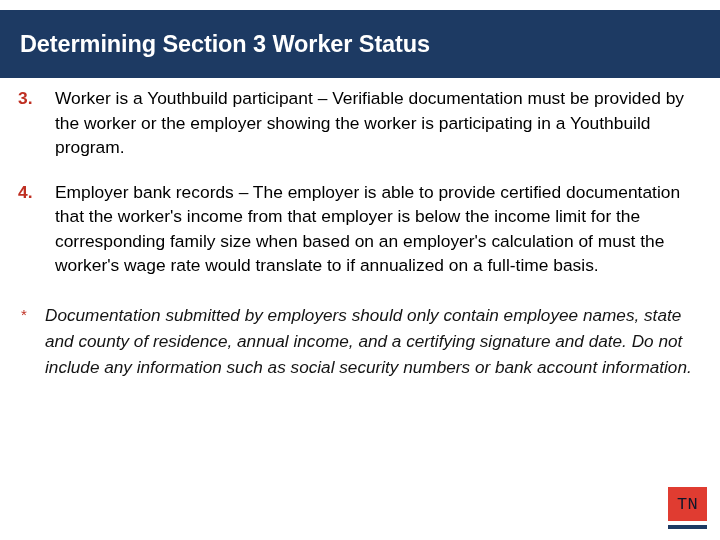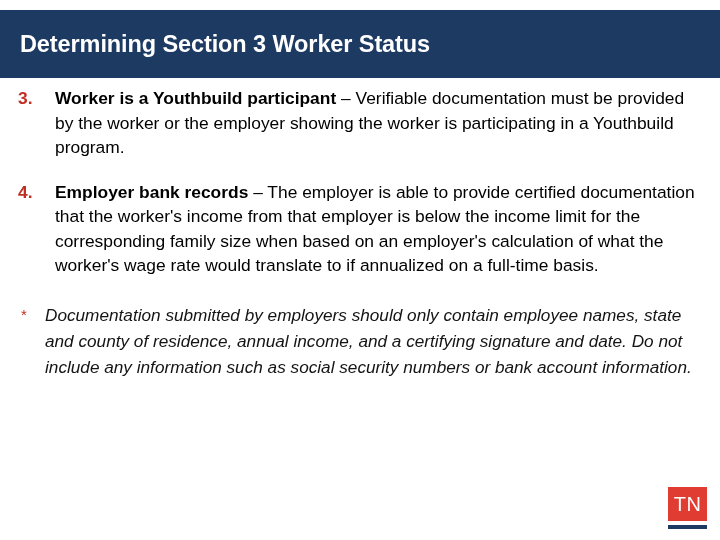--- a/index.html
+++ b/index.html
@@ -62,21 +62,21 @@
     position: absolute;
     left: 18px;
     top: 0;
     width: 30px;
     color: #bf2f22;
     font-weight: bold;
     font-size: 17.4px;
     line-height: 24.5px;
   }
   .list-item .lead {
-    font-weight: bold;
+    font-weight: normal;
   }
   .list-item .rest {
     font-weight: normal;
   }
 
   .footnote {
     position: relative;
     padding-left: 45px;
     padding-right: 14px;
     margin-top: 24px;
@@ -104,23 +104,23 @@
   }
   .logo-square {
     width: 39px;
     height: 34px;
     background: #e03c31;
     display: flex;
     align-items: center;
     justify-content: center;
   }
   .logo-text {
-    color: #ffffff;
-    font-family: Liberation Sans, sans-serif;
-    font-size: 20px;
+    color: #0f172a;
+    font-family: Liberation Mono, monospace;
+    font-size: 17px;
     font-weight: normal;
     letter-spacing: 0.4px;
     line-height: 1;
   }
   .logo-bar {
     margin-top: 4px;
     width: 39px;
     height: 4px;
     background: #1d3a63;
   }
@@ -134,21 +134,21 @@
     <div class="header-title">Determining Section 3 Worker Status</div>
   </div>
 
   <div class="content">
 
     <div class="list-item">
       <span class="marker">3.</span><span class="lead">Worker is a Youthbuild participant</span><span class="rest"> – Verifiable documentation must be provided by the worker or the employer showing the worker is participating in a Youthbuild program.</span>
     </div>
 
     <div class="list-item">
-      <span class="marker">4.</span><span class="lead">Employer bank records</span><span class="rest"> – The employer is able to provide certified documentation that the worker's income from that employer is below the income limit for the corresponding family size when based on an employer's calculation of what the worker's wage rate would translate to if annualized on a full-time basis.</span>
+      <span class="marker">4.</span><span class="lead">Employer bank records</span><span class="rest"> – The employer is able to provide certified documentation that the worker's income from that employer is below the income limit for the corresponding family size when based on an employer's calculation of must the worker's wage rate would translate to if annualized on a full-time basis.</span>
     </div>
 
     <div class="footnote">
       <span class="marker">*</span><span>Documentation submitted by employers should only contain employee names, state and county of residence, annual income, and a certifying signature and date. Do not include any information such as social security numbers or bank account information.</span>
     </div>
 
   </div>
 
   <div class="logo">
     <div class="logo-square">

